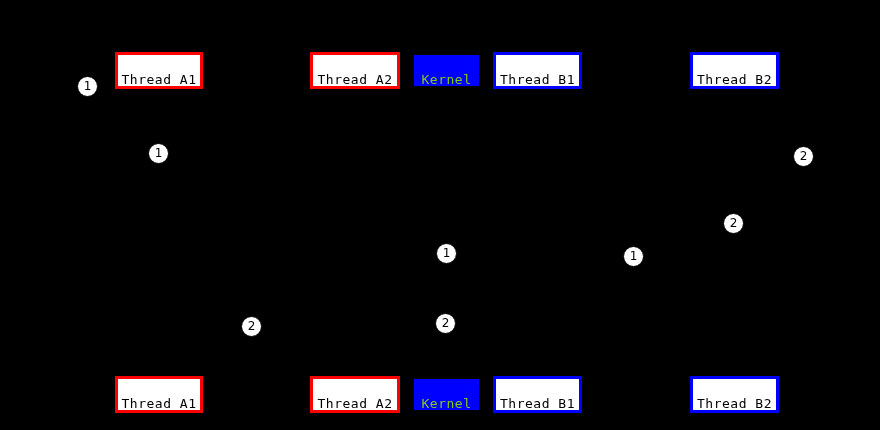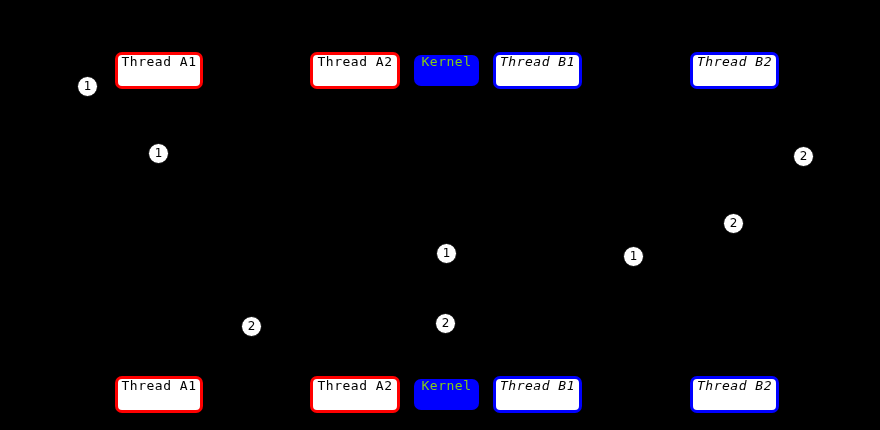--- a/index.html
+++ b/index.html
@@ -15,39 +15,37 @@
     background: #000000;
     overflow: hidden;
     font-family: "DejaVu Sans Mono", "Liberation Mono", monospace;
   }
 
   
   .lifeline-box {
     position: absolute;
     box-sizing: border-box;
     display: flex;
-    align-items: flex-start;
+    align-items: flex-end;
     justify-content: center;
     font-family: "DejaVu Sans Mono", "Liberation Mono", monospace;
     font-size: 13px;
     letter-spacing: 0.5px;
     white-space: nowrap;
     line-height: 1;
-    border-radius: 7px;
   }
   .lifeline-box.style-red {
     background: #ffffff;
     border: 3px solid #ff0000;
     color: #000000;
   }
   .lifeline-box.style-blue {
     background: #ffffff;
     border: 3px solid #0000ff;
     color: #000000;
-    font-style: italic;
   }
   .lifeline-box.style-solid-blue {
     background: #0000ff;
     border: 0 solid #0000ff;
     color: #84cc16;
   }
 
   
   .lifeline-stem {
     position: absolute;

